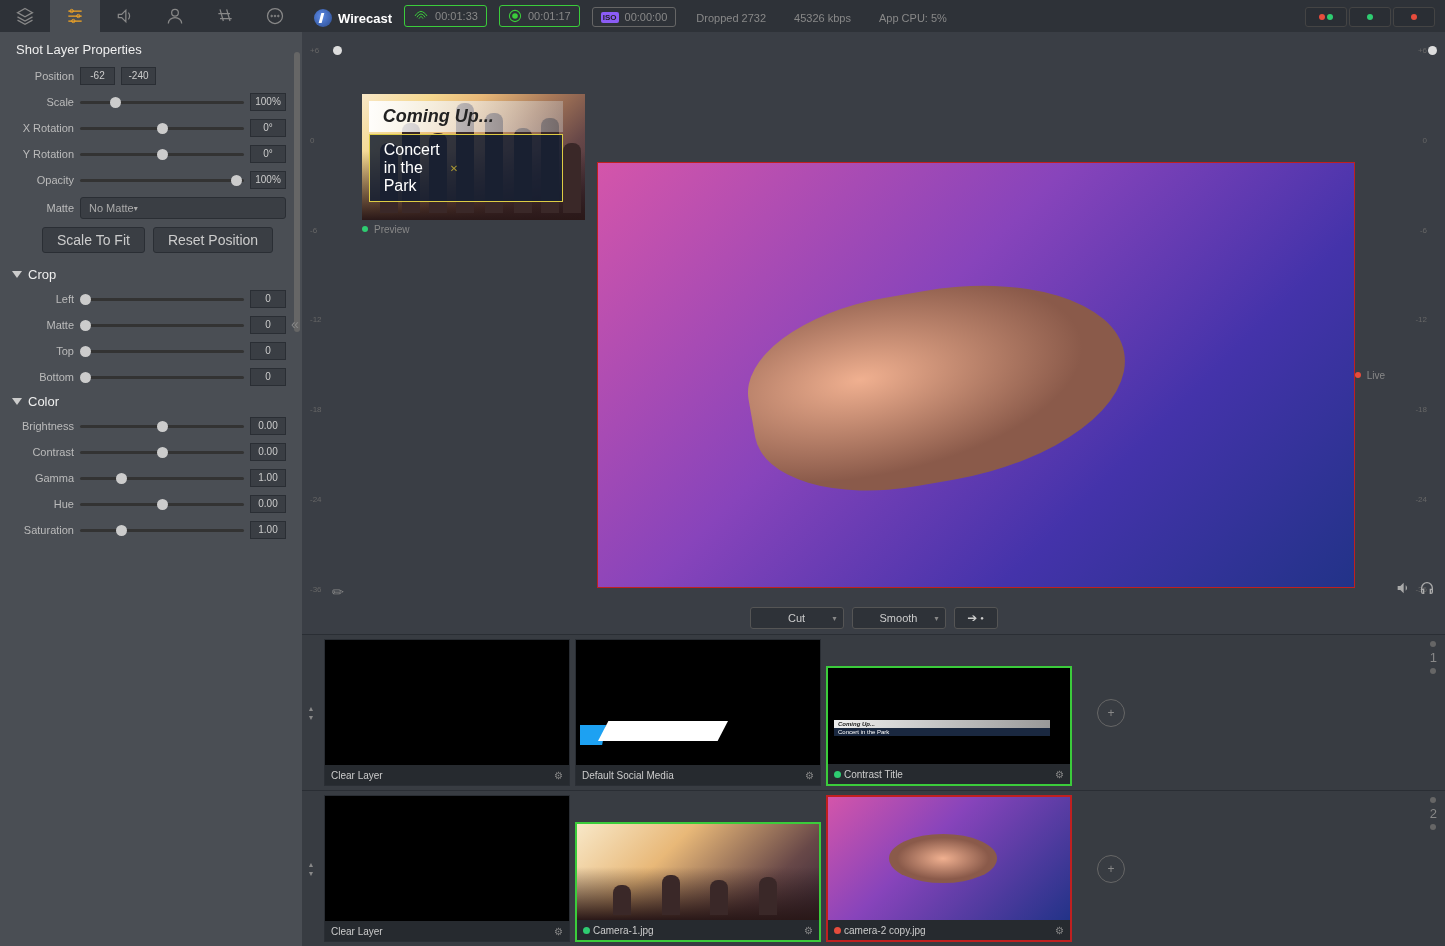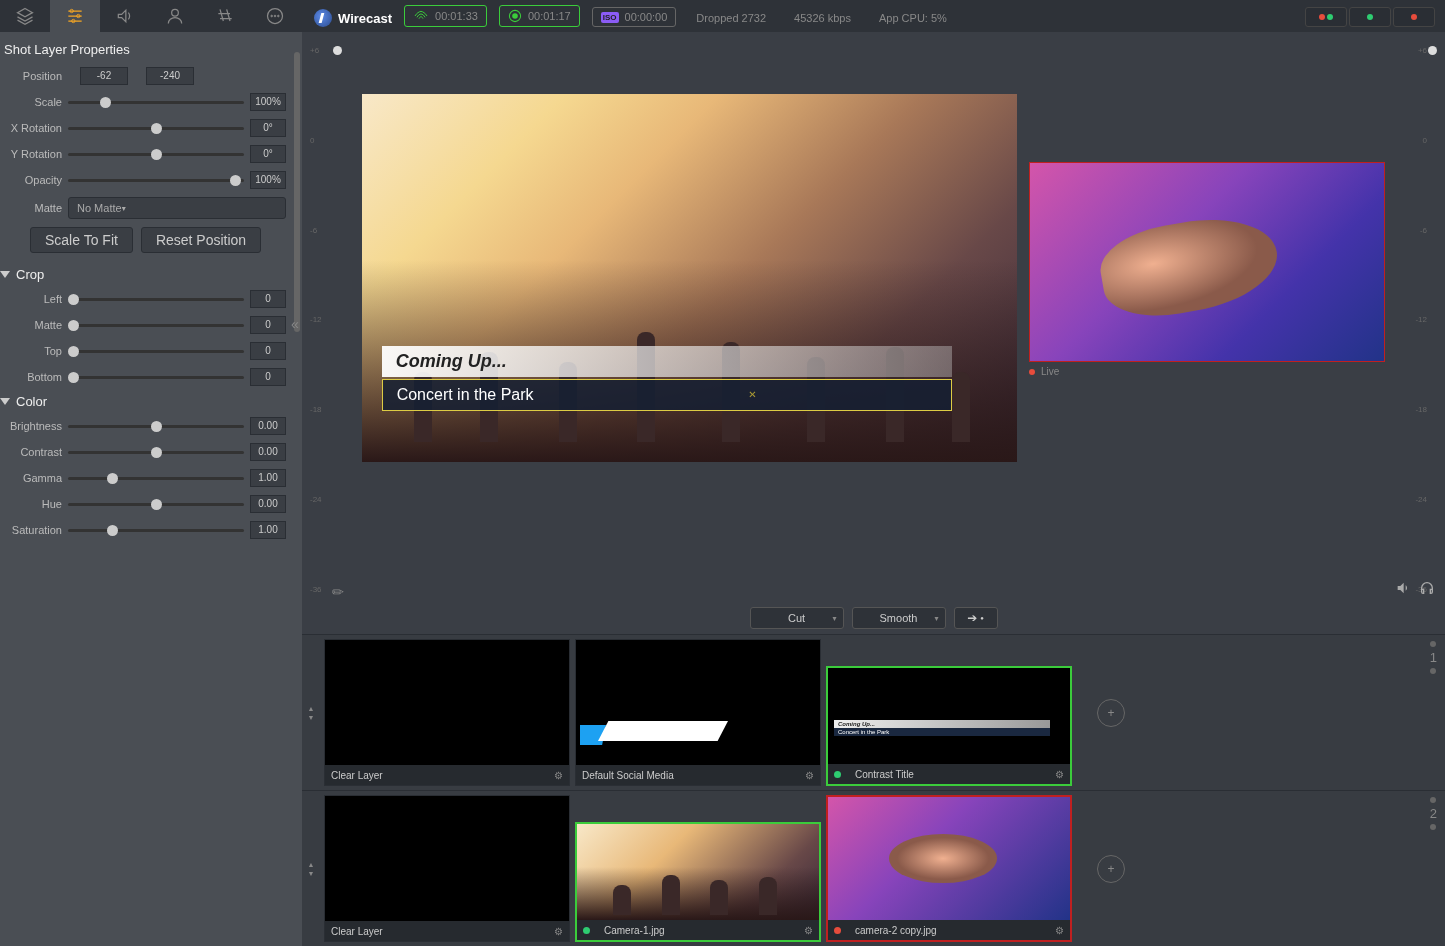--- a/index.html
+++ b/index.html
@@ -27,47 +27,47 @@
 .status-btn { width: 42px; height: 20px; background: #2a2e34; border: 1px solid #444; border-radius: 3px; display: flex; align-items: center; justify-content: center; gap: 2px; }
 .dot { width: 6px; height: 6px; border-radius: 50%; }
 .dot.red { background: #e74c3c; }
 .dot.green { background: #2ecc71; }
 
 
 .main { flex: 1; display: flex; overflow: hidden; }
 
 
 .sidebar { width: 302px; background: #4a4e54; overflow-y: auto; position: relative; }
-.sidebar-inner { padding: 10px 16px 10px 0; }
+.sidebar-inner { padding: 10px 16px 10px 12px; }
 .panel-title { font-size: 13px; color: #eee; margin-bottom: 10px; padding-left: 4px; }
 .prop-row { display: flex; align-items: center; margin-bottom: 8px; gap: 6px; }
 .prop-label { width: 62px; text-align: right; font-size: 11px; color: #bbb; }
 .prop-slider { flex: 1; height: 16px; display: flex; align-items: center; position: relative; }
 .slider-track { height: 3px; background: #333; width: 100%; border-radius: 2px; position: relative; }
 .slider-thumb { position: absolute; width: 11px; height: 11px; background: #ccc; border-radius: 50%; top: -4px; }
 .prop-val { width: 36px; height: 18px; background: #3a3e44; border: 1px solid #2a2e34; font-size: 10px; color: #ccc; text-align: center; line-height: 16px; }
-.prop-val.wide { width: 48px; margin-left: 12px; }
+.prop-val.wide { width: 35px; }
 .btn-row { display: flex; gap: 8px; margin: 6px 0 14px 30px; }
 .btn { background: #3a3e44; border: 1px solid #2a2e34; color: #ccc; font-size: 14px; padding: 4px 14px; border-radius: 3px; cursor: pointer; }
 .section-header { display: flex; align-items: center; gap: 6px; font-size: 13px; color: #eee; margin: 8px 0; cursor: pointer; }
 .triangle { width: 0; height: 0; border-left: 5px solid transparent; border-right: 5px solid transparent; border-top: 7px solid #ccc; }
 .matte-select { flex: 1; height: 22px; background: #3a3e44; border: 1px solid #2a2e34; color: #aaa; font-size: 11px; padding: 0 8px; display: flex; align-items: center; border-radius: 3px; }
 .collapse-handle { position: absolute; right: 0; top: 280px; width: 14px; height: 24px; display: flex; align-items: center; justify-content: center; color: #888; cursor: pointer; font-size: 14px; }
 .sidebar-scroll { position: absolute; right: 2px; top: 20px; width: 6px; height: 280px; background: #666; border-radius: 3px; }
 
 
 .center { flex: 1; display: flex; flex-direction: column; background: #3a3e45; }
 .preview-area { flex: 1; display: flex; padding: 10px 8px 4px 8px; position: relative; }
 .vu-meter { width: 22px; display: flex; flex-direction: column; justify-content: space-between; font-size: 8px; color: #666; padding: 4px 0; }
 .vu-meter-right { text-align: right; }
 .vu-bar { width: 3px; background: #555; margin: 0 auto; flex: 1; margin-top: 4px; margin-bottom: 4px; position: relative; }
 .vu-knob { position: absolute; width: 9px; height: 9px; background: #ddd; border-radius: 50%; left: -3px; }
 .monitors { flex: 1; display: flex; gap: 12px; padding: 10px 20px; }
 .preview-monitor { flex: 1.84; display: flex; flex-direction: column; }
-.live-monitor { flex: 1; display: flex; flex-direction: column; padding-top: 110px; }
+.live-monitor { flex: 1; display: flex; padding-top: 110px; }
 .monitor-canvas { width: 100%; aspect-ratio: 16/9; background: #000; position: relative; overflow: hidden; }
 .preview-canvas { background: linear-gradient(135deg,#f8e8c8 0%,#f5d890 20%,#e8b878 35%,#a87858 55%,#684848 75%,#382838 100%); }
 .concert-hands { position: absolute; bottom: 0; left: 0; right: 0; height: 55%; background: linear-gradient(to top, #2a1818 0%, transparent 100%); }
 .hand { position: absolute; bottom: 10%; width: 18px; height: 60px; background: #3a2828; border-radius: 8px 8px 0 0; }
 .lower-third { position: absolute; bottom: 14%; left: 3%; right: 10%; }
 .lt-header { background: linear-gradient(to right, rgba(255,255,255,0.95), rgba(200,200,200,0.4)); color: #222; font-weight: bold; font-size: 18px; padding: 5px 14px; font-style: italic; }
 .lt-body { background: rgba(20,30,50,0.85); border: 1px solid #ddcc44; color: #fff; font-size: 16px; padding: 6px 14px; display: flex; align-items: center; gap: 10px; margin-top: 2px; }
 .lt-close { margin-left: auto; margin-right: 180px; color: #aa9933; font-size: 10px; }
 .monitor-label { font-size: 10px; color: #888; padding: 4px 0; display: flex; align-items: center; gap: 6px; }
 .live-canvas { background: linear-gradient(135deg,#d455aa 0%,#8844bb 40%,#4433aa 70%,#223388 100%); border: 1px solid #c02020; }
@@ -88,21 +88,21 @@
 .layer-num { position: absolute; right: 8px; top: 6px; font-size: 13px; color: #888; display: flex; flex-direction: column; align-items: center; gap: 3px; }
 .circle-ind { width: 6px; height: 6px; border-radius: 50%; background: #666; }
 .shots { flex: 1; display: flex; gap: 5px; padding: 4px 4px; }
 .shot { width: 246px; background: #000; position: relative; border: 1px solid #2a2e34; display: flex; flex-direction: column; cursor: pointer; }
 .shot.selected { border: 2px solid #3bcc3b; margin-top: 27px; }
 .shot.live { border: 2px solid #c02020; }
 .shot-thumb { flex: 1; background: #000; position: relative; overflow: hidden; }
 .shot-thumb.concert { background: linear-gradient(135deg,#f8e8c8 0%,#e8b878 35%,#684848 75%,#382838 100%); }
 .shot-thumb.guitar { background: linear-gradient(135deg,#d455aa 0%,#8844bb 40%,#223388 100%); }
 .shot-thumb .mini-guitar { position: absolute; top: 30%; left: 25%; width: 45%; height: 40%; background: radial-gradient(ellipse,#f0b090,#8a5a4a 60%); border-radius: 50%; }
-.shot-footer { height: 20px; background: rgba(40,44,50,0.95); display: flex; align-items: center; padding: 0 6px; gap: 14px; font-size: 10px; color: #ccc; }
+.shot-footer { height: 20px; background: rgba(40,44,50,0.95); display: flex; align-items: center; padding: 0 6px; gap: 3px; font-size: 10px; color: #ccc; }
 .shot-dot { width: 7px; height: 7px; border-radius: 50%; }
 .shot-gear { margin-left: auto; color: #888; }
 .add-shot { width: 28px; height: 28px; border: 1px solid #666; border-radius: 50%; display: flex; align-items: center; justify-content: center; color: #888; margin: auto 20px; cursor: pointer; }
 .social-graphic { position: absolute; bottom: 20px; left: 4px; width: 160px; height: 24px; }
 .social-graphic::before { content:''; position: absolute; left: 0; bottom: 0; width: 26px; height: 20px; background: #1da1f2; clip-path: polygon(0 0, 100% 0, 85% 100%, 0 100%); }
 .social-graphic::after { content:''; position: absolute; left: 18px; bottom: 4px; width: 130px; height: 20px; background: #fff; clip-path: polygon(8% 0, 100% 0, 92% 100%, 0 100%); }
 .mini-lt { position: absolute; bottom: 28px; left: 6px; right: 20px; }
 .mini-lt-h { background: linear-gradient(to right,#eee,#999); font-size: 6px; padding: 1px 4px; color: #222; font-style: italic; font-weight: bold; }
 .mini-lt-b { background: #1a2840; font-size: 6px; padding: 1px 4px; color: #fff; }
 .preview-pen { position: absolute; bottom: 2px; left: 30px; transform: rotate(-45deg); font-size: 14px; color: #888; }
@@ -379,20 +379,24 @@
                   <div class="hand" style="left:90%;height:70px"></div>
               </div>
               <div class="lower-third">
                 <div class="lt-header">Coming Up...</div>
                 <div class="lt-body">
                     <span>Concert in the Park</span>
                     <span class="lt-close">✕</span>
                   </div>
               </div>
             </div>
+            <div class="monitor-label">
+                <div class="dot green"></div>
+                <span>Preview</span>
+              </div>
             <span class="preview-pen">✎</span>
           </div>
           <div class="live-monitor">
             <div class="monitor-canvas live-canvas">
               <div class="guitar-shape"></div>
             </div>
             <div class="monitor-label">
                 <div class="dot red"></div>
                 <span>Live</span>
               </div>

